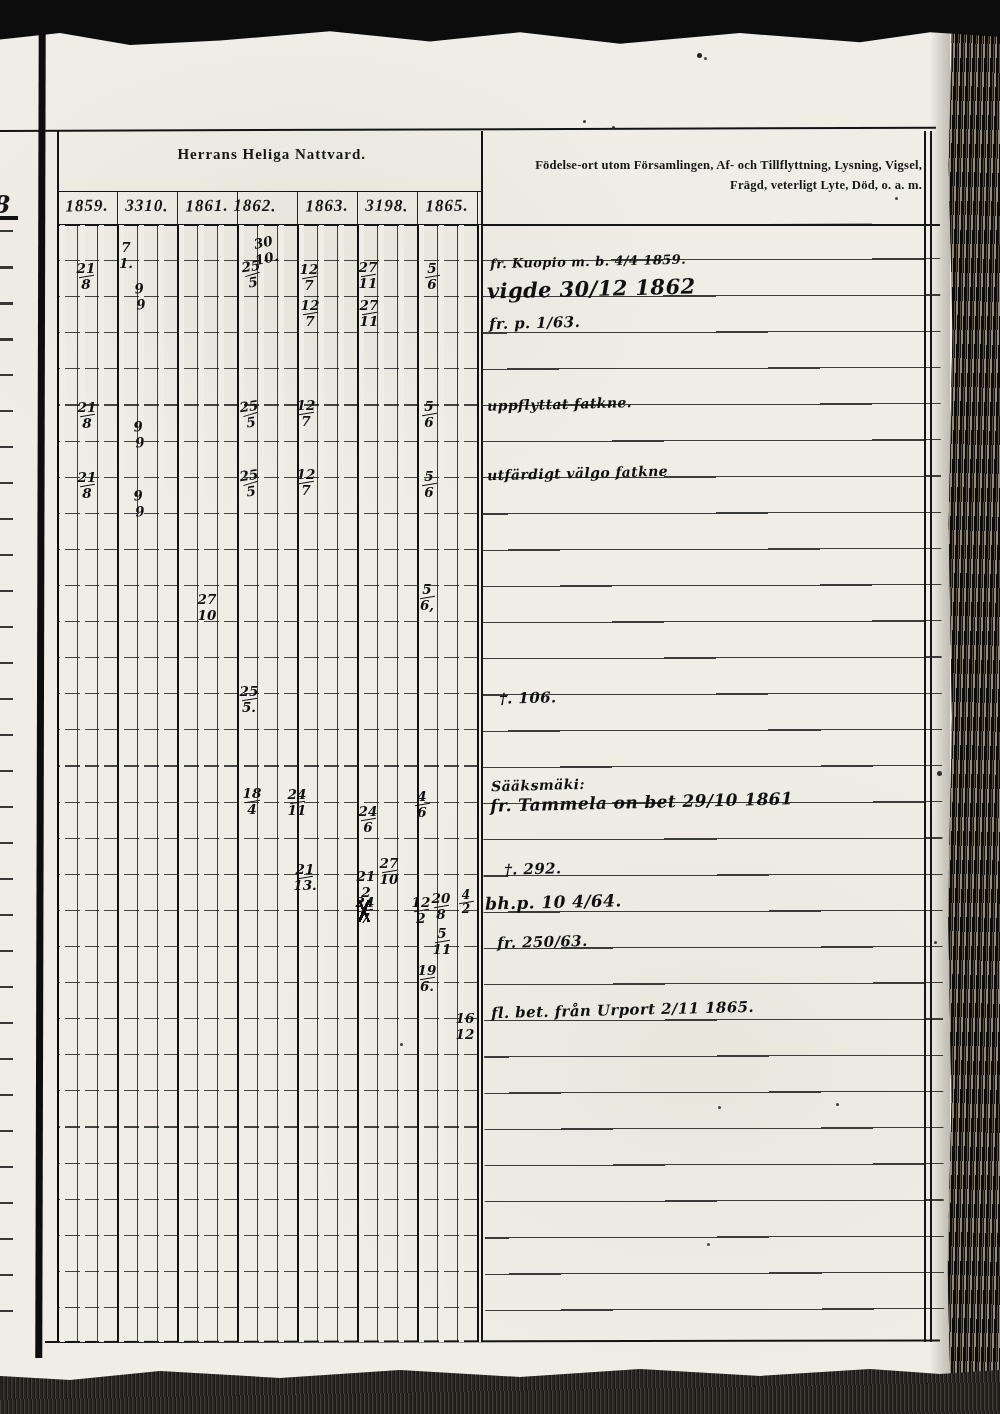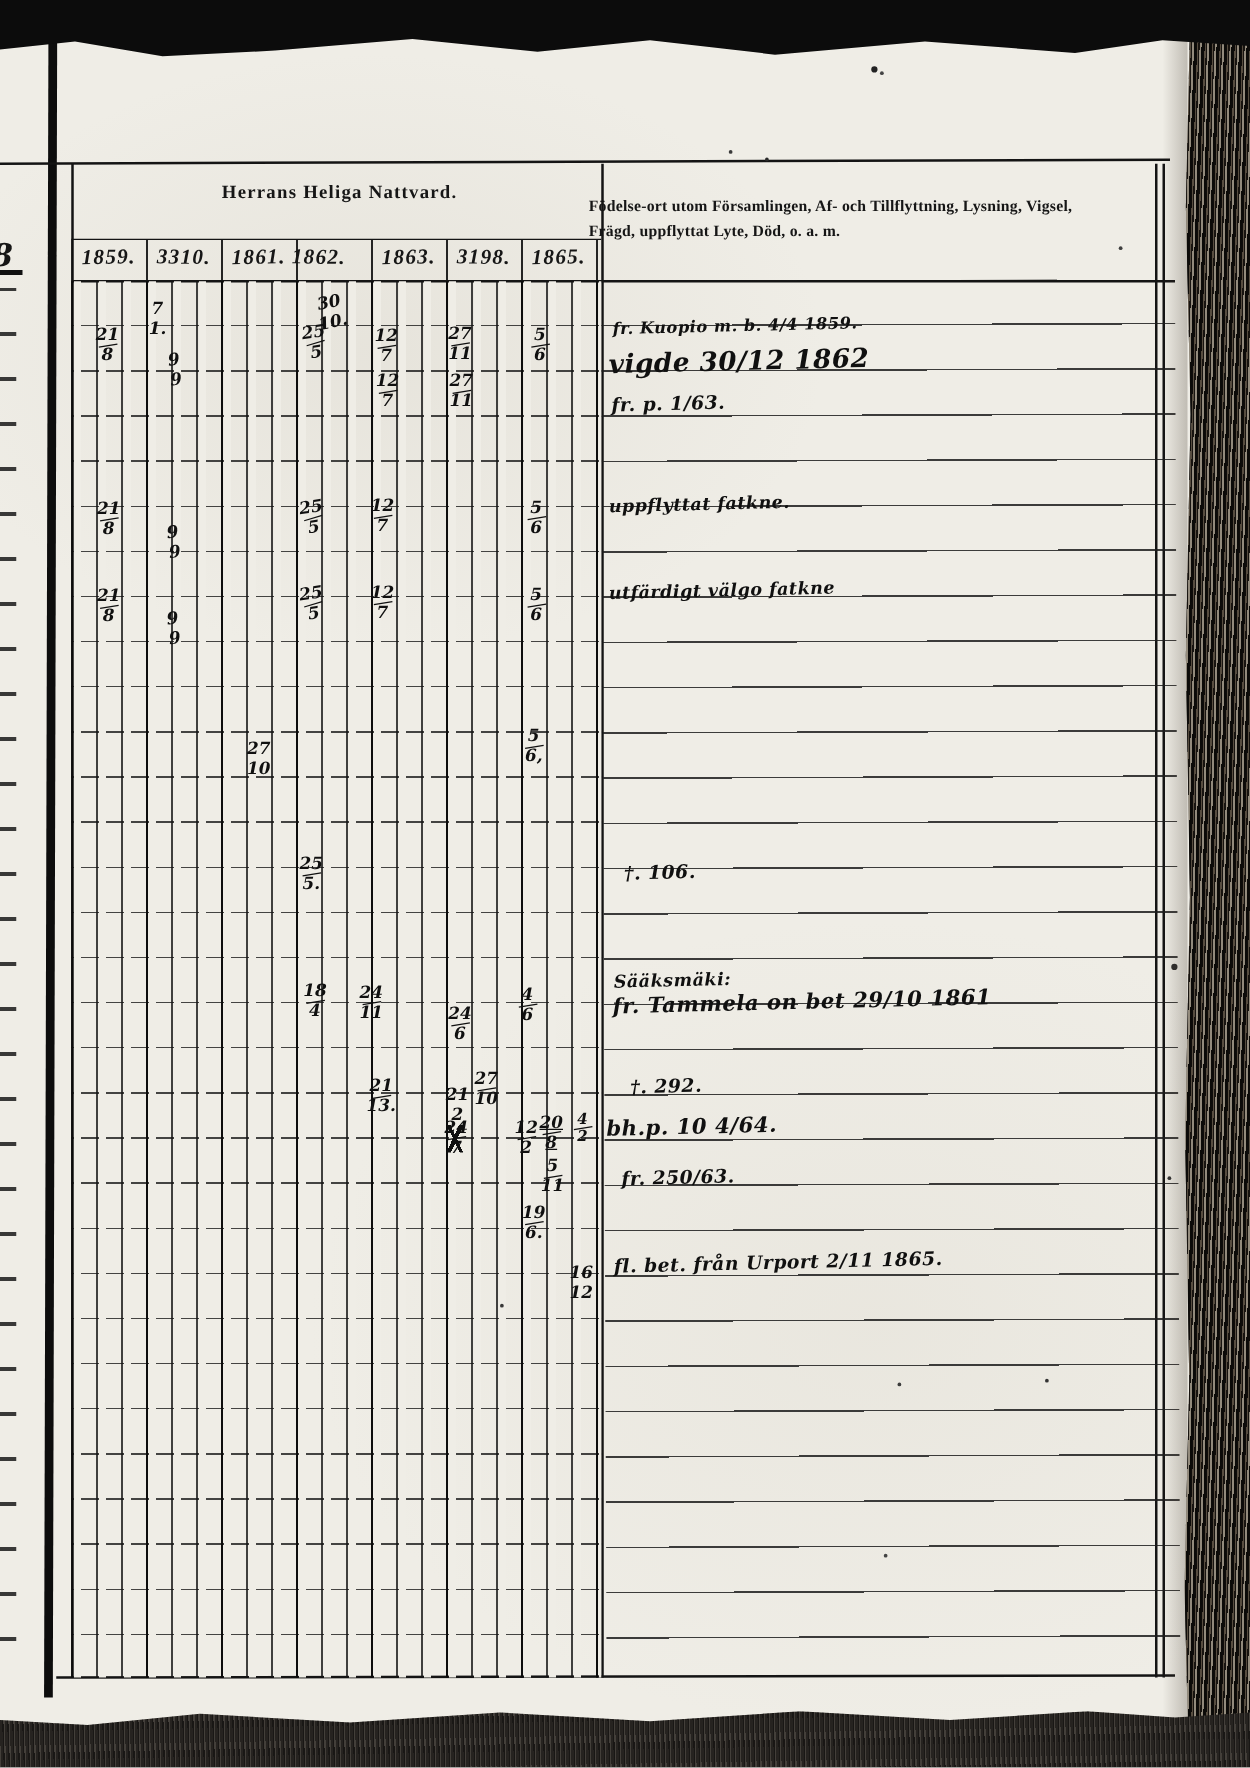--- a/index.html
+++ b/index.html
@@ -49,21 +49,21 @@
       repeating-linear-gradient(90deg, rgba(10,10,10,.95) 0 1.6px, transparent 1.6px 60px),
       repeating-linear-gradient(90deg, rgba(20,20,20,.8) 0 1.2px, transparent 1.2px 20px),
       repeating-linear-gradient(90deg, transparent 0 2.5px, #efede6 2.5px 7.5px, transparent 7.5px 20px),
       repeating-linear-gradient(180deg, transparent 0 35px, rgba(25,25,25,.8) 35px 36.1px);}
   .notes-lines{position:absolute;left:481px;top:225px;width:459px;height:1117px;
     transform:rotate(-.22deg);transform-origin:left top;
     background:repeating-linear-gradient(180deg, transparent 0 35px, rgba(28,28,28,.85) 35px 36.2px);}
   
   .hdr-communion{position:absolute;left:106px;top:146px;width:260px;text-align:right;
     font:700 15px "Liberation Serif", serif;letter-spacing:1px;}
-  .hdr-notes{position:absolute;left:471px;top:156px;width:434px;text-align:left;
+  .hdr-notes{position:absolute;left:488px;top:156px;width:434px;text-align:right;
     font:700 12.6px "Liberation Serif", serif;line-height:1.55;letter-spacing:.2px;}
   .year-cell{position:absolute;top:196px;width:60px;height:28px;text-align:center;
     font:700 17px "Liberation Serif", serif;font-style:italic;letter-spacing:1px;}
   .year-cell:nth-child(odd){transform:rotate(-1deg);}
   .year-cell:nth-child(even){transform:rotate(.8deg);}
   
   .entry{position:absolute;display:flex;flex-direction:column;align-items:center;
     font:italic 700 13.5px "DejaVu Serif", serif;line-height:.95;color:#101010;width:20px;}
   .entry .fbar{width:15px;height:0;border-top:1.7px solid #101010;transform:rotate(-9deg);margin:1px 0;}
   .entry.nobar{line-height:1.15;}
@@ -97,21 +97,21 @@
   <div class="ln v-main"></div>
   <div class="ln v-right1"></div>
   <div class="ln v-right2"></div>
   <div class="year-divs"></div>
   <div class="grid"></div>
   <div class="notes-lines"></div>
 
   <div class="hdr-communion">Herrans Heliga Nattvard.</div>
   <div class="hdr-notes">
     <div>Födelse-ort utom Församlingen, Af- och Tillflyttning, Lysning, Vigsel,</div>
-    <div>Frägd, uppflyttat Lyte, Död, o. a. m.</div>
+    <div>Frägd, veterligt Lyte, Död, o. a. m.</div>
   </div>
 
   <div>
     <div class="year-cell" style="left:57px">1859.</div>
     <div class="year-cell" style="left:117px">3310.</div>
     <div class="year-cell" style="left:177px">1861.</div>
     <div class="year-cell" style="left:225px">1862.</div>
     <div class="year-cell" style="left:297px">1863.</div>
     <div class="year-cell" style="left:357px">3198.</div>
     <div class="year-cell" style="left:417px">1865.</div>
@@ -264,21 +264,21 @@
       <div class="entry struck" style="left: 355px; top: 896px;">
         <span>24</span>
         <span class="fbar"></span>
         <span>7</span>
       </div>
       <div class="entry" style="left: 411px; top: 896px;">
         <span>12</span>
         <span class="fbar"></span>
         <span>2</span>
       </div>
-      <div class="entry" style="left: 431px; top: 892px; text-decoration: underline;">
+      <div class="entry" style="left: 431px; top: 892px;">
         <span>20</span>
         <span class="fbar"></span>
         <span>8</span>
       </div>
       <div class="entry" style="left: 456px; top: 890px; font-size: 12px;">
         <span>4</span>
         <span class="fbar"></span>
         <span>2</span>
       </div>
       <div class="entry" style="left: 432px; top: 927px;">

